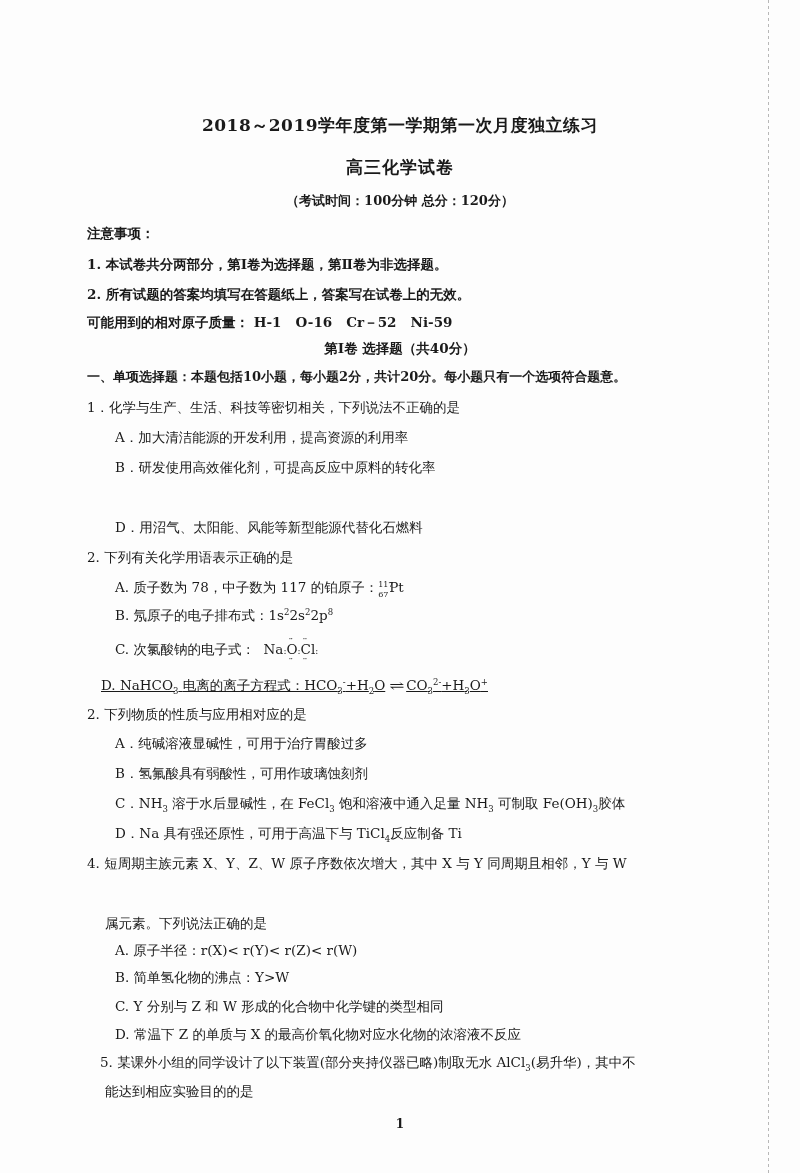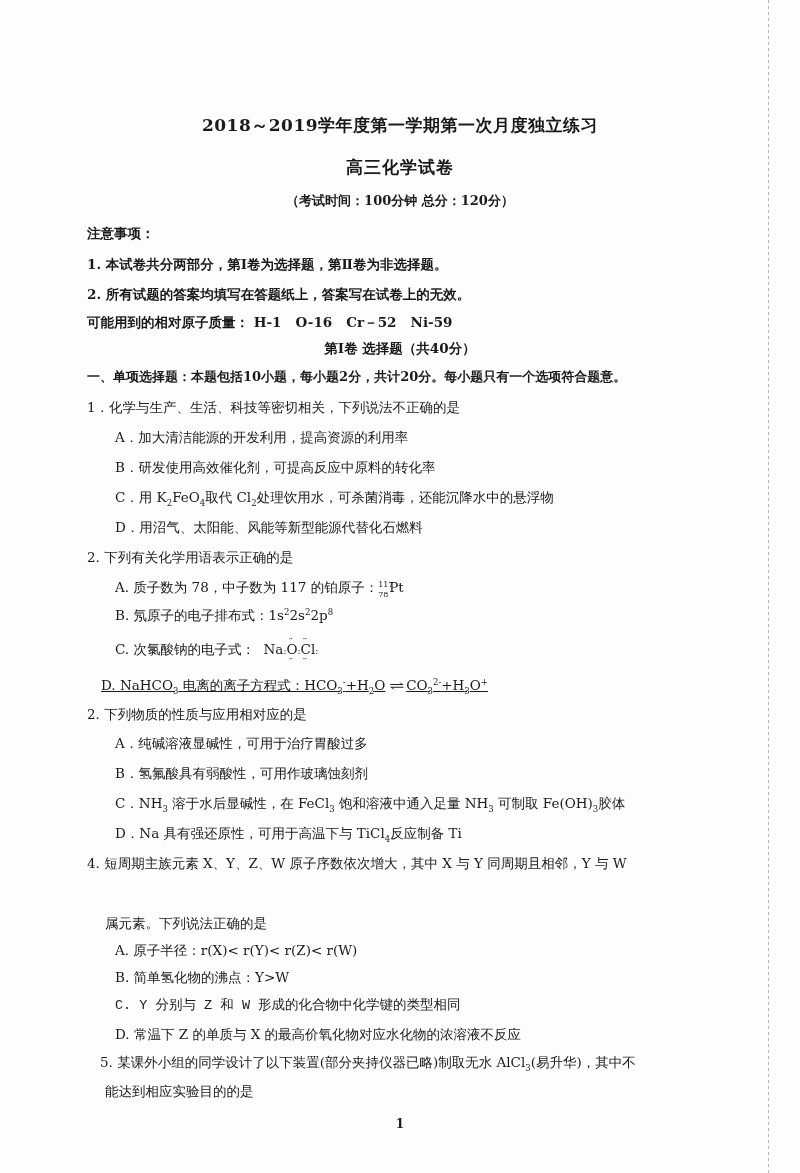--- a/index.html
+++ b/index.html
@@ -52,28 +52,25 @@
     <span>Cr－52</span>&nbsp;&nbsp;
     <span>Ni-59</span>
   </div>
 
   <div class="line bold center" style="top:339px;">第Ⅰ卷 选择题（共40分）</div>
   <div class="line bold" style="left:87px; top:368px; font-size:13px;">一、单项选择题：本题包括10小题，每小题2分，共计20分。每小题只有一个选项符合题意。</div>
 
   <div class="line" style="left:87px; top:398px;">1．化学与生产、生活、科技等密切相关，下列说法不正确的是</div>
   <div class="line" style="left:115px; top:428px;">A．加大清洁能源的开发利用，提高资源的利用率</div>
   <div class="line" style="left:115px; top:458px;">B．研发使用高效催化剂，可提高反应中原料的转化率</div>
-  <div class="line" style="left:115px; top:488px;">
-    <span>C．用 K</span><sub>2</sub><span>FeO</span><sub>4</sub><span>取代 Cl</span><sub>2</sub><span>处理饮用水，可杀菌消毒，还能沉降水中的悬浮物</span>
-  </div>
   <div class="line" style="left:115px; top:518px;">D．用沼气、太阳能、风能等新型能源代替化石燃料</div>
 
   <div class="line" style="left:87px; top:548px;">2. 下列有关化学用语表示正确的是</div>
   <div class="line" style="left:115px; top:578px;">
-    <span>A. 质子数为 78，中子数为 117 的铂原子：</span><span class="nuclide"><span class="up">117</span><span class="dn">78</span></span><span>Pt</span>
+    <span>A. 质子数为 78，中子数为 117 的铂原子：</span><span class="nuclide"><span class="up">117</span><span class="dn">67</span></span><span>Pt</span>
   </div>
   <div class="line" style="left:115px; top:606px;">
     <span>B. 氖原子的电子排布式：</span>1s<sup>2</sup>2s<sup>2</sup>2p<sup>8</sup>
   </div>
   <div class="line" style="left:115px; top:640px;">
     <span>C. 次氯酸钠的电子式：</span>&nbsp;&nbsp;<span>Na</span><span style="font-size:9px;">:</span><span class="dots">O</span><span style="font-size:9px;">:</span><span class="dots">Cl</span><span style="font-size:9px;">:</span>
   </div>
   <div class="line" style="left:101px; top:676px;text-decoration:underline;">
     <span>D. NaHCO</span><sub>3</sub>&nbsp;<span>电离的离子方程式：HCO</span><sub>3</sub><sup>-</sup><span>+H</span><sub>2</sub><span>O</span><span class="eq-arrow">⇌</span><span>CO</span><sub>3</sub><sup>2-</sup><span>+H</span><sub>3</sub><span>O</span><sup>+</sup>
   </div>
@@ -85,21 +82,21 @@
     <span>C．NH</span><sub>3</sub>&nbsp;<span>溶于水后显碱性，在 FeCl</span><sub>3</sub>&nbsp;<span>饱和溶液中通入足量 NH</span><sub>3</sub>&nbsp;<span>可制取 Fe(OH)</span><sub>3</sub><span>胶体</span>
   </div>
   <div class="line" style="left:115px; top:824px;">
     <span>D．Na 具有强还原性，可用于高温下与 TiCl</span><sub>4</sub><span>反应制备 Ti</span>
   </div>
 
   <div class="line" style="left:87px; top:854px;">4. 短周期主族元素 X、Y、Z、W 原子序数依次增大，其中 X 与 Y 同周期且相邻，Y 与 W</div>
   <div class="line" style="left:105px; top:914px;">属元素。下列说法正确的是</div>
   <div class="line" style="left:115px; top:941px;">A. 原子半径：r(X)&lt; r(Y)&lt; r(Z)&lt; r(W)</div>
   <div class="line" style="left:115px; top:968px;">B. 简单氢化物的沸点：Y&gt;W</div>
-  <div class="line" style="left:115px; top:997px;font-family:Liberation Mono, monospace;">C. Y 分别与 Z 和 W 形成的化合物中化学键的类型相同</div>
+  <div class="line" style="left:115px; top:997px;">C. Y 分别与 Z 和 W 形成的化合物中化学键的类型相同</div>
   <div class="line" style="left:115px; top:1025px;">D. 常温下 Z 的单质与 X 的最高价氧化物对应水化物的浓溶液不反应</div>
 
   <div class="line" style="left:100px; top:1053px;">
     <span>5. 某课外小组的同学设计了以下装置(部分夹持仪器已略)制取无水 AlCl</span><sub>3</sub><span>(易升华)，其中不</span>
   </div>
   <div class="line" style="left:105px; top:1082px;">能达到相应实验目的的是</div>
 
   <div class="line page-num center" style="top:1115px;">1</div>
 </div>
 

